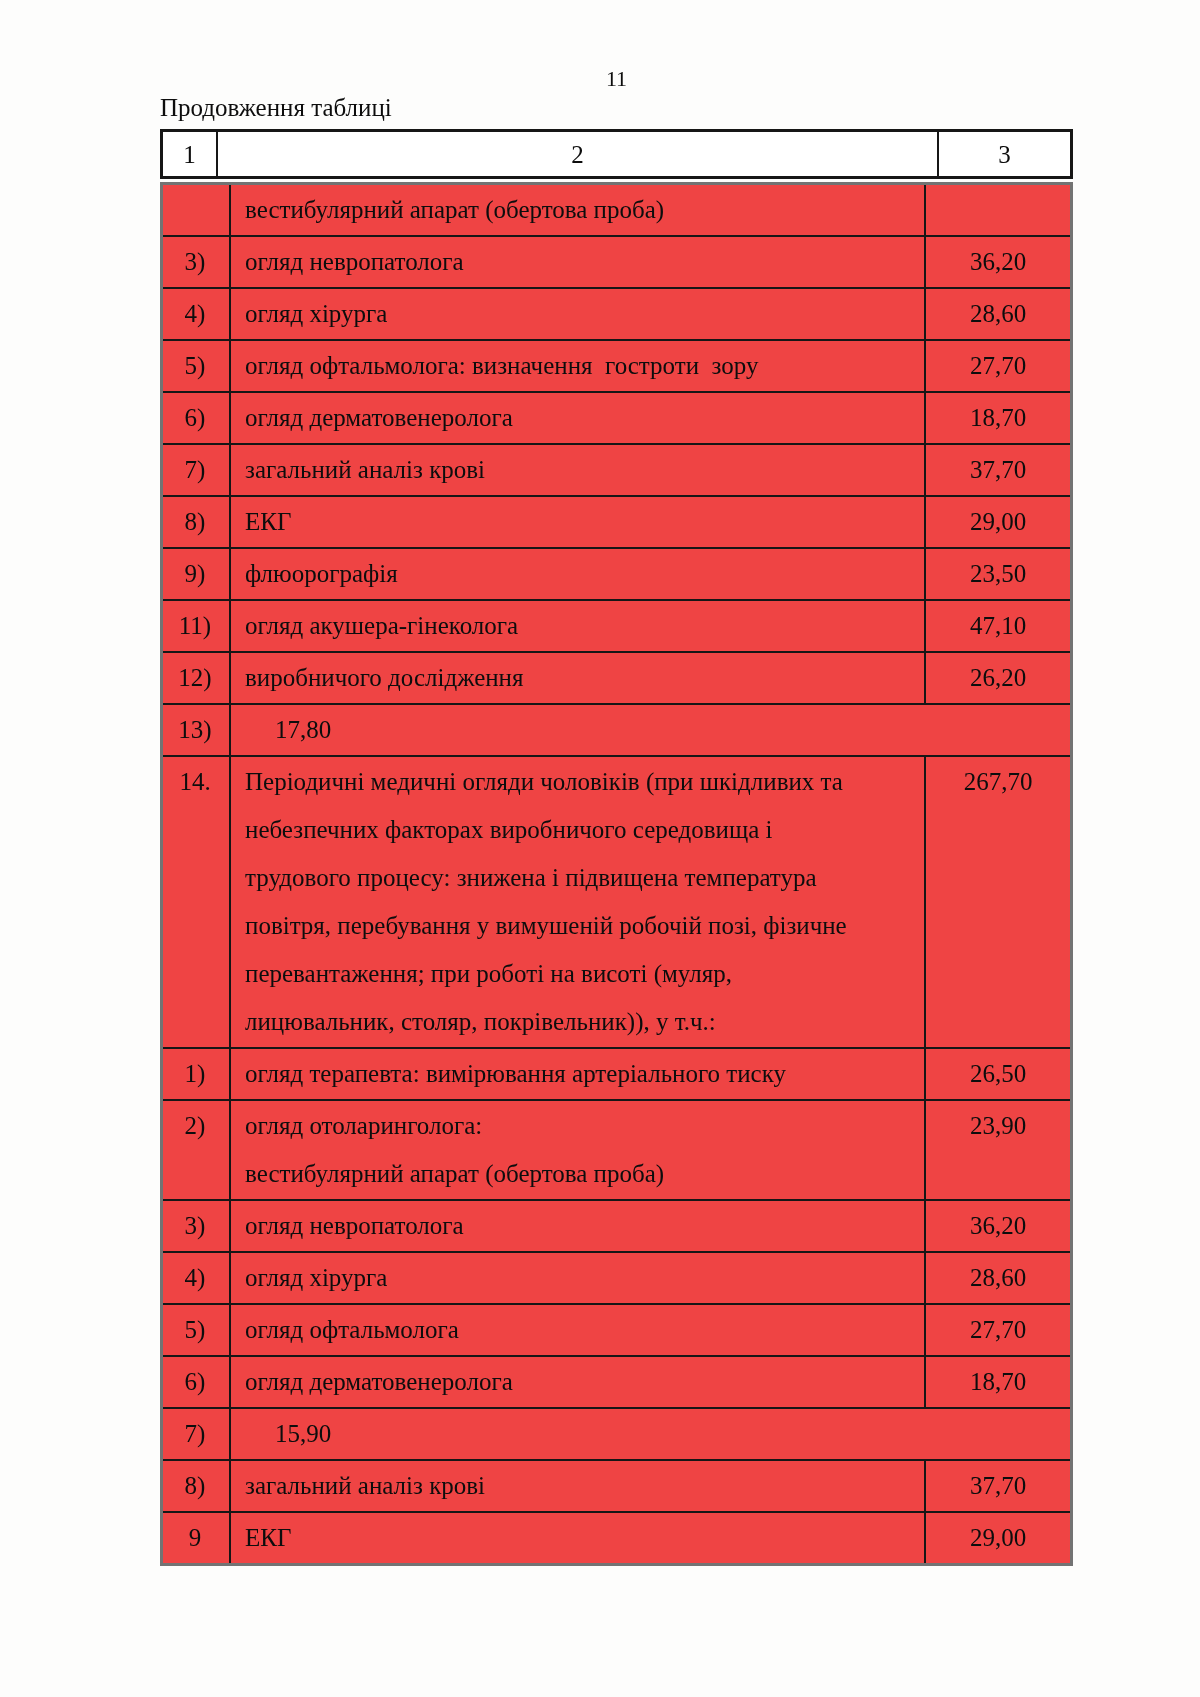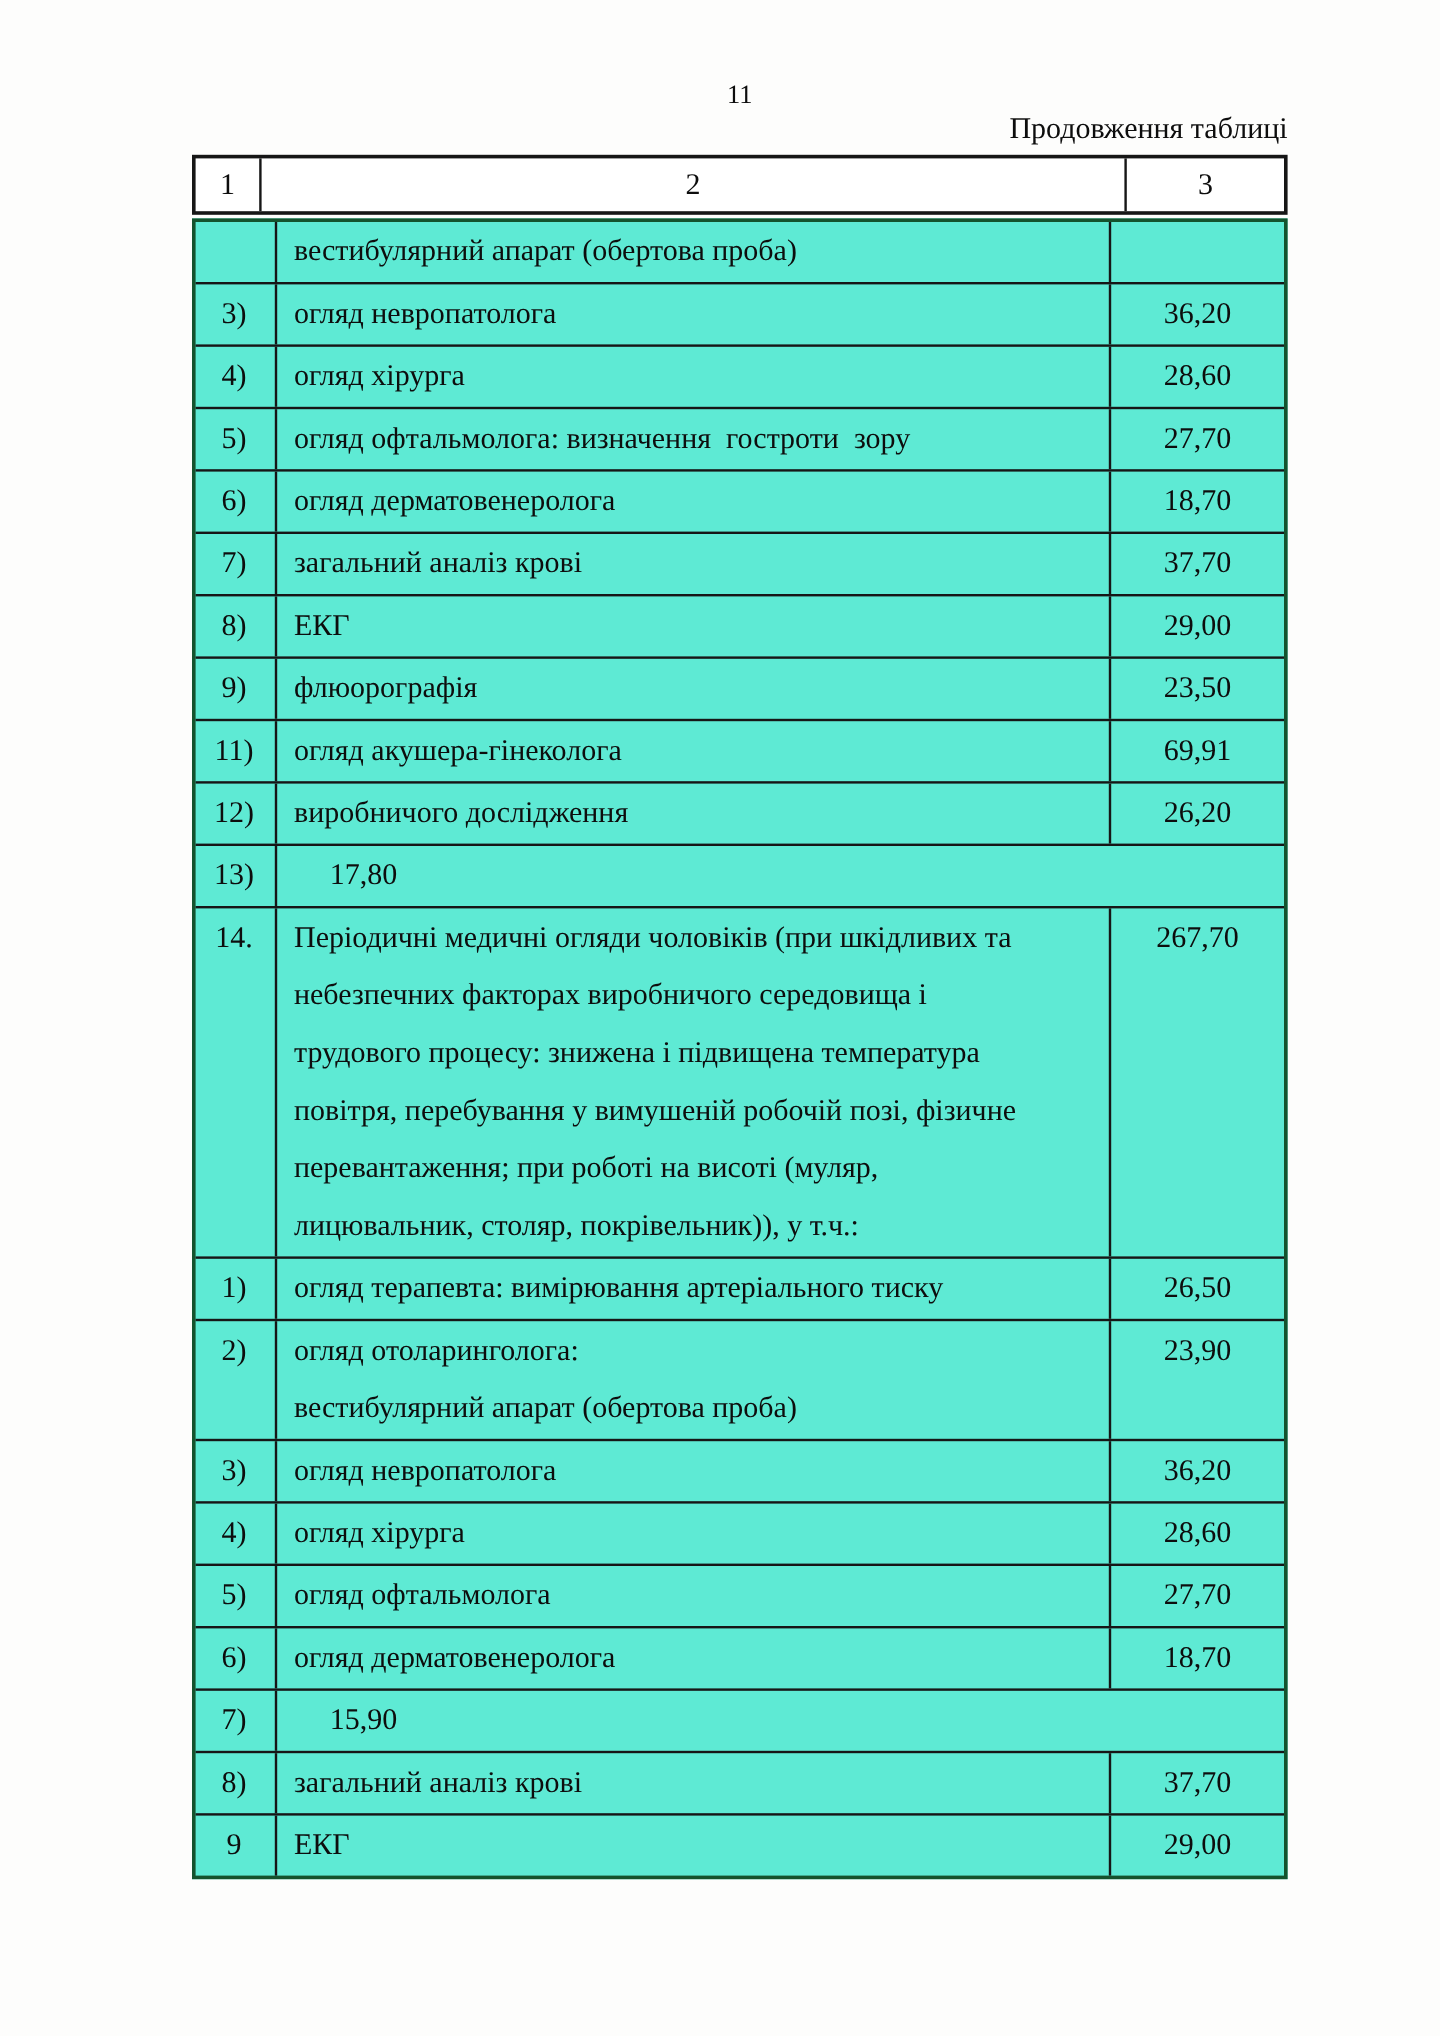--- a/index.html
+++ b/index.html
@@ -13,21 +13,21 @@
     overflow:hidden;
   }
   .content { margin-left:160px; width:913px; }
 
   .page-number {
     padding-top:66px;
     text-align:center;
     font-size:22px; line-height:26px;
   }
   .continuation {
-    text-align:right;
+    text-align:left;
     font-size:25px; line-height:30px;
     margin-top:1px;
   }
 
   
   .header-table {
     margin-top:6px;
     border:3px solid #161616;
     display:flex;
     height:50px;
@@ -40,22 +40,22 @@
     font-size:25px; line-height:43px;
     padding-top:1px;
   }
   .h-c1 { width:55px; border-right:2px solid #161616; }
   .h-c2 { flex:1;    border-right:2px solid #161616; }
   .h-c3 { width:131px; }
 
   
   .body-table {
     margin-top:3px;
-    border:3px solid #14532d;
-    background:#5eead4;
+    border:3px solid #737373;
+    background:#ef4444;
   }
   .t-row { display:flex; min-height:48px; }
   .t-row + .t-row { border-top:2px solid #161616; }
   .cell {
     box-sizing:border-box;
     font-size:25px;
     line-height:48px;
     padding:1px 6px 1px 14px;
   }
   .c-num {
@@ -137,21 +137,21 @@
   <div class="t-row">
     <div class="cell c-num">9)</div>
     <div class="cell c-desc">флюорографія</div>
     <div class="cell c-price">23,50</div>
   </div>
 
 
   <div class="t-row">
     <div class="cell c-num">11)</div>
     <div class="cell c-desc">огляд акушера-гінеколога</div>
-    <div class="cell c-price">69,91</div>
+    <div class="cell c-price">47,10</div>
   </div>
 
   <div class="t-row">
     <div class="cell c-num">12)</div>
     <div class="cell c-desc">виробничого дослідження</div>
     <div class="cell c-price">26,20</div>
   </div>
 
   <div class="t-row">
     <div class="cell c-num">13)</div>

